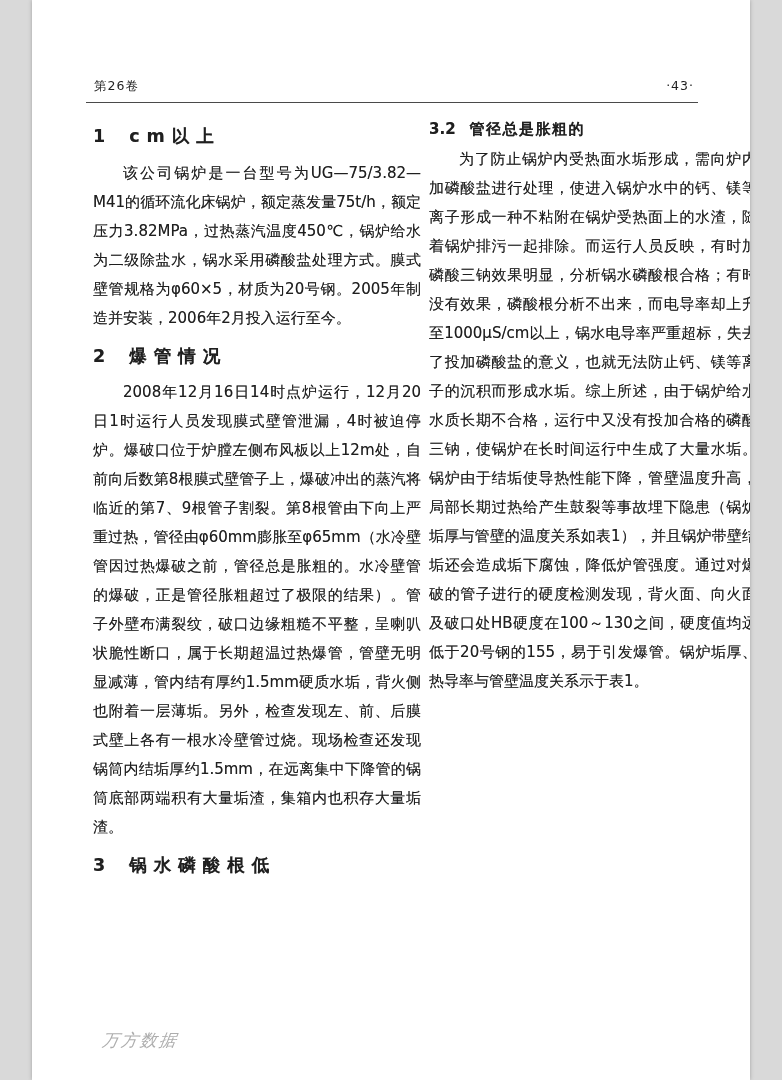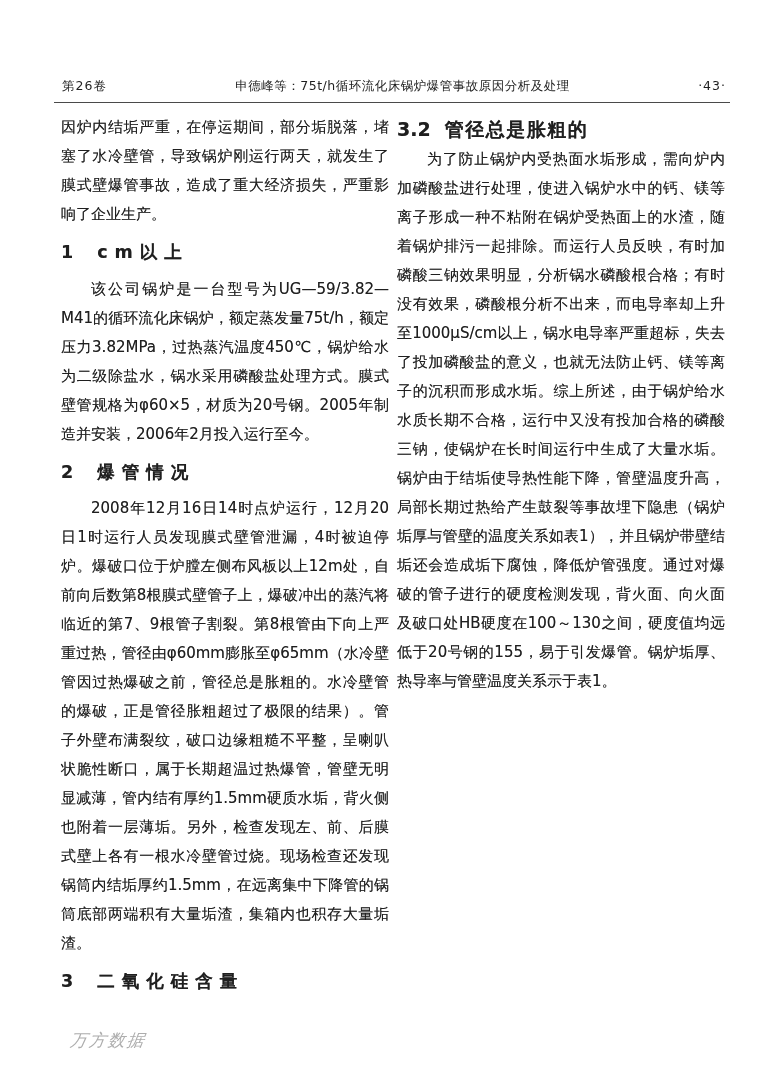--- a/index.html
+++ b/index.html
@@ -1,18 +1,18 @@
 <!DOCTYPE html>
 <html lang="zh"><head>
 <meta charset="utf-8">
 <style>
   html,body{margin:0;padding:0;background:#d9d9d9;}
   .page{
     position:relative;
-    width:782px;height:1080px;
+    width:718px;height:1080px;
     margin:0 auto;
     background:#ffffff;
     font-family:"DejaVu Sans","Liberation Sans",sans-serif;
     color:#1f1f1f;
     overflow:hidden;
     box-shadow:0 0 4px rgba(0,0,0,.25);
   }
   
   .header{
     position:absolute;top:78px;left:62px;right:56px;
@@ -37,58 +37,56 @@
   .col p.cont{text-indent:0;}
   .sec-heading{
     display:flex;align-items:baseline;
     font-weight:bold;font-size:17.5px;line-height:1;
     margin:15px 0 13px 0;
   }
   .sec-heading .num{margin-right:24px;}
   .sec-heading .title{letter-spacing:7px;}
   .sub-heading{
     display:flex;align-items:flex-end;
-    font-weight:bold;font-size:19px;line-height:29px;
+    font-weight:bold;font-size:15px;line-height:29px;
     margin:2px 0 1px 0;
   }
   .sub-heading .num{margin-right:14px;}
   .sub-heading .title{letter-spacing:1.5px;}
   .watermark{
     position:absolute;left:70px;bottom:28px;
     font-size:17px;color:#adadad;font-style:italic;
     letter-spacing:2px;transform:skewX(-8deg);
   }
 </style>
 </head>
 <body>
 
 <div class="page">
 
   <div class="header">
     <span>第26卷</span>
-    <span class="center">申德峰等：75t/h循环流化床锅炉爆管事故原因分析及处理</span>
     <span>·43·</span>
   </div>
   <div class="header-rule"></div>
 
   <div class="col col-left">
-    <p class="cont">因炉内结垢严重，在停运期间，部分垢脱落，堵塞了水冷壁管，导致锅炉刚运行两天，就发生了膜式壁爆管事故，造成了重大经济损失，严重影响了企业生产。</p>
     <div class="sec-heading">
       <span class="num">1</span>
       <span class="title">cm以上</span>
     </div>
-    <p>该公司锅炉是一台型号为UG—59/3.82—M41的循环流化床锅炉，额定蒸发量75t/h，额定压力3.82MPa，过热蒸汽温度450℃，锅炉给水为二级除盐水，锅水采用磷酸盐处理方式。膜式壁管规格为φ60×5，材质为20号钢。2005年制造并安装，2006年2月投入运行至今。</p>
+    <p>该公司锅炉是一台型号为UG—75/3.82—M41的循环流化床锅炉，额定蒸发量75t/h，额定压力3.82MPa，过热蒸汽温度450℃，锅炉给水为二级除盐水，锅水采用磷酸盐处理方式。膜式壁管规格为φ60×5，材质为20号钢。2005年制造并安装，2006年2月投入运行至今。</p>
     <div class="sec-heading">
       <span class="num">2</span>
       <span class="title">爆管情况</span>
     </div>
     <p>2008年12月16日14时点炉运行，12月20日1时运行人员发现膜式壁管泄漏，4时被迫停炉。爆破口位于炉膛左侧布风板以上12m处，自前向后数第8根膜式壁管子上，爆破冲出的蒸汽将临近的第7、9根管子割裂。第8根管由下向上严重过热，管径由φ60mm膨胀至φ65mm（水冷壁管因过热爆破之前，管径总是胀粗的。水冷壁管的爆破，正是管径胀粗超过了极限的结果）。管子外壁布满裂纹，破口边缘粗糙不平整，呈喇叭状脆性断口，属于长期超温过热爆管，管壁无明显减薄，管内结有厚约1.5mm硬质水垢，背火侧也附着一层薄垢。另外，检查发现左、前、后膜式壁上各有一根水冷壁管过烧。现场检查还发现锅筒内结垢厚约1.5mm，在远离集中下降管的锅筒底部两端积有大量垢渣，集箱内也积存大量垢渣。</p>
     <div class="sec-heading">
       <span class="num">3</span>
-      <span class="title">二氧化硅含量</span>
+      <span class="title">锅水磷酸根低</span>
     </div>
 
   </div>
 
   <div class="col col-right">
     <div class="sub-heading">
       <span class="num">3.2</span>
       <span class="title">管径总是胀粗的</span>
     </div>
     <p>为了防止锅炉内受热面水垢形成，需向炉内加磷酸盐进行处理，使进入锅炉水中的钙、镁等离子形成一种不粘附在锅炉受热面上的水渣，随着锅炉排污一起排除。而运行人员反映，有时加磷酸三钠效果明显，分析锅水磷酸根合格；有时没有效果，磷酸根分析不出来，而电导率却上升至1000μS/cm以上，锅水电导率严重超标，失去了投加磷酸盐的意义，也就无法防止钙、镁等离子的沉积而形成水垢。综上所述，由于锅炉给水水质长期不合格，运行中又没有投加合格的磷酸三钠，使锅炉在长时间运行中生成了大量水垢。锅炉由于结垢使导热性能下降，管壁温度升高，局部长期过热给产生鼓裂等事故埋下隐患（锅炉垢厚与管壁的温度关系如表1），并且锅炉带壁结垢还会造成垢下腐蚀，降低炉管强度。通过对爆破的管子进行的硬度检测发现，背火面、向火面及破口处HB硬度在100～130之间，硬度值均远低于20号钢的155，易于引发爆管。锅炉垢厚、热导率与管壁温度关系示于表1。</p>

